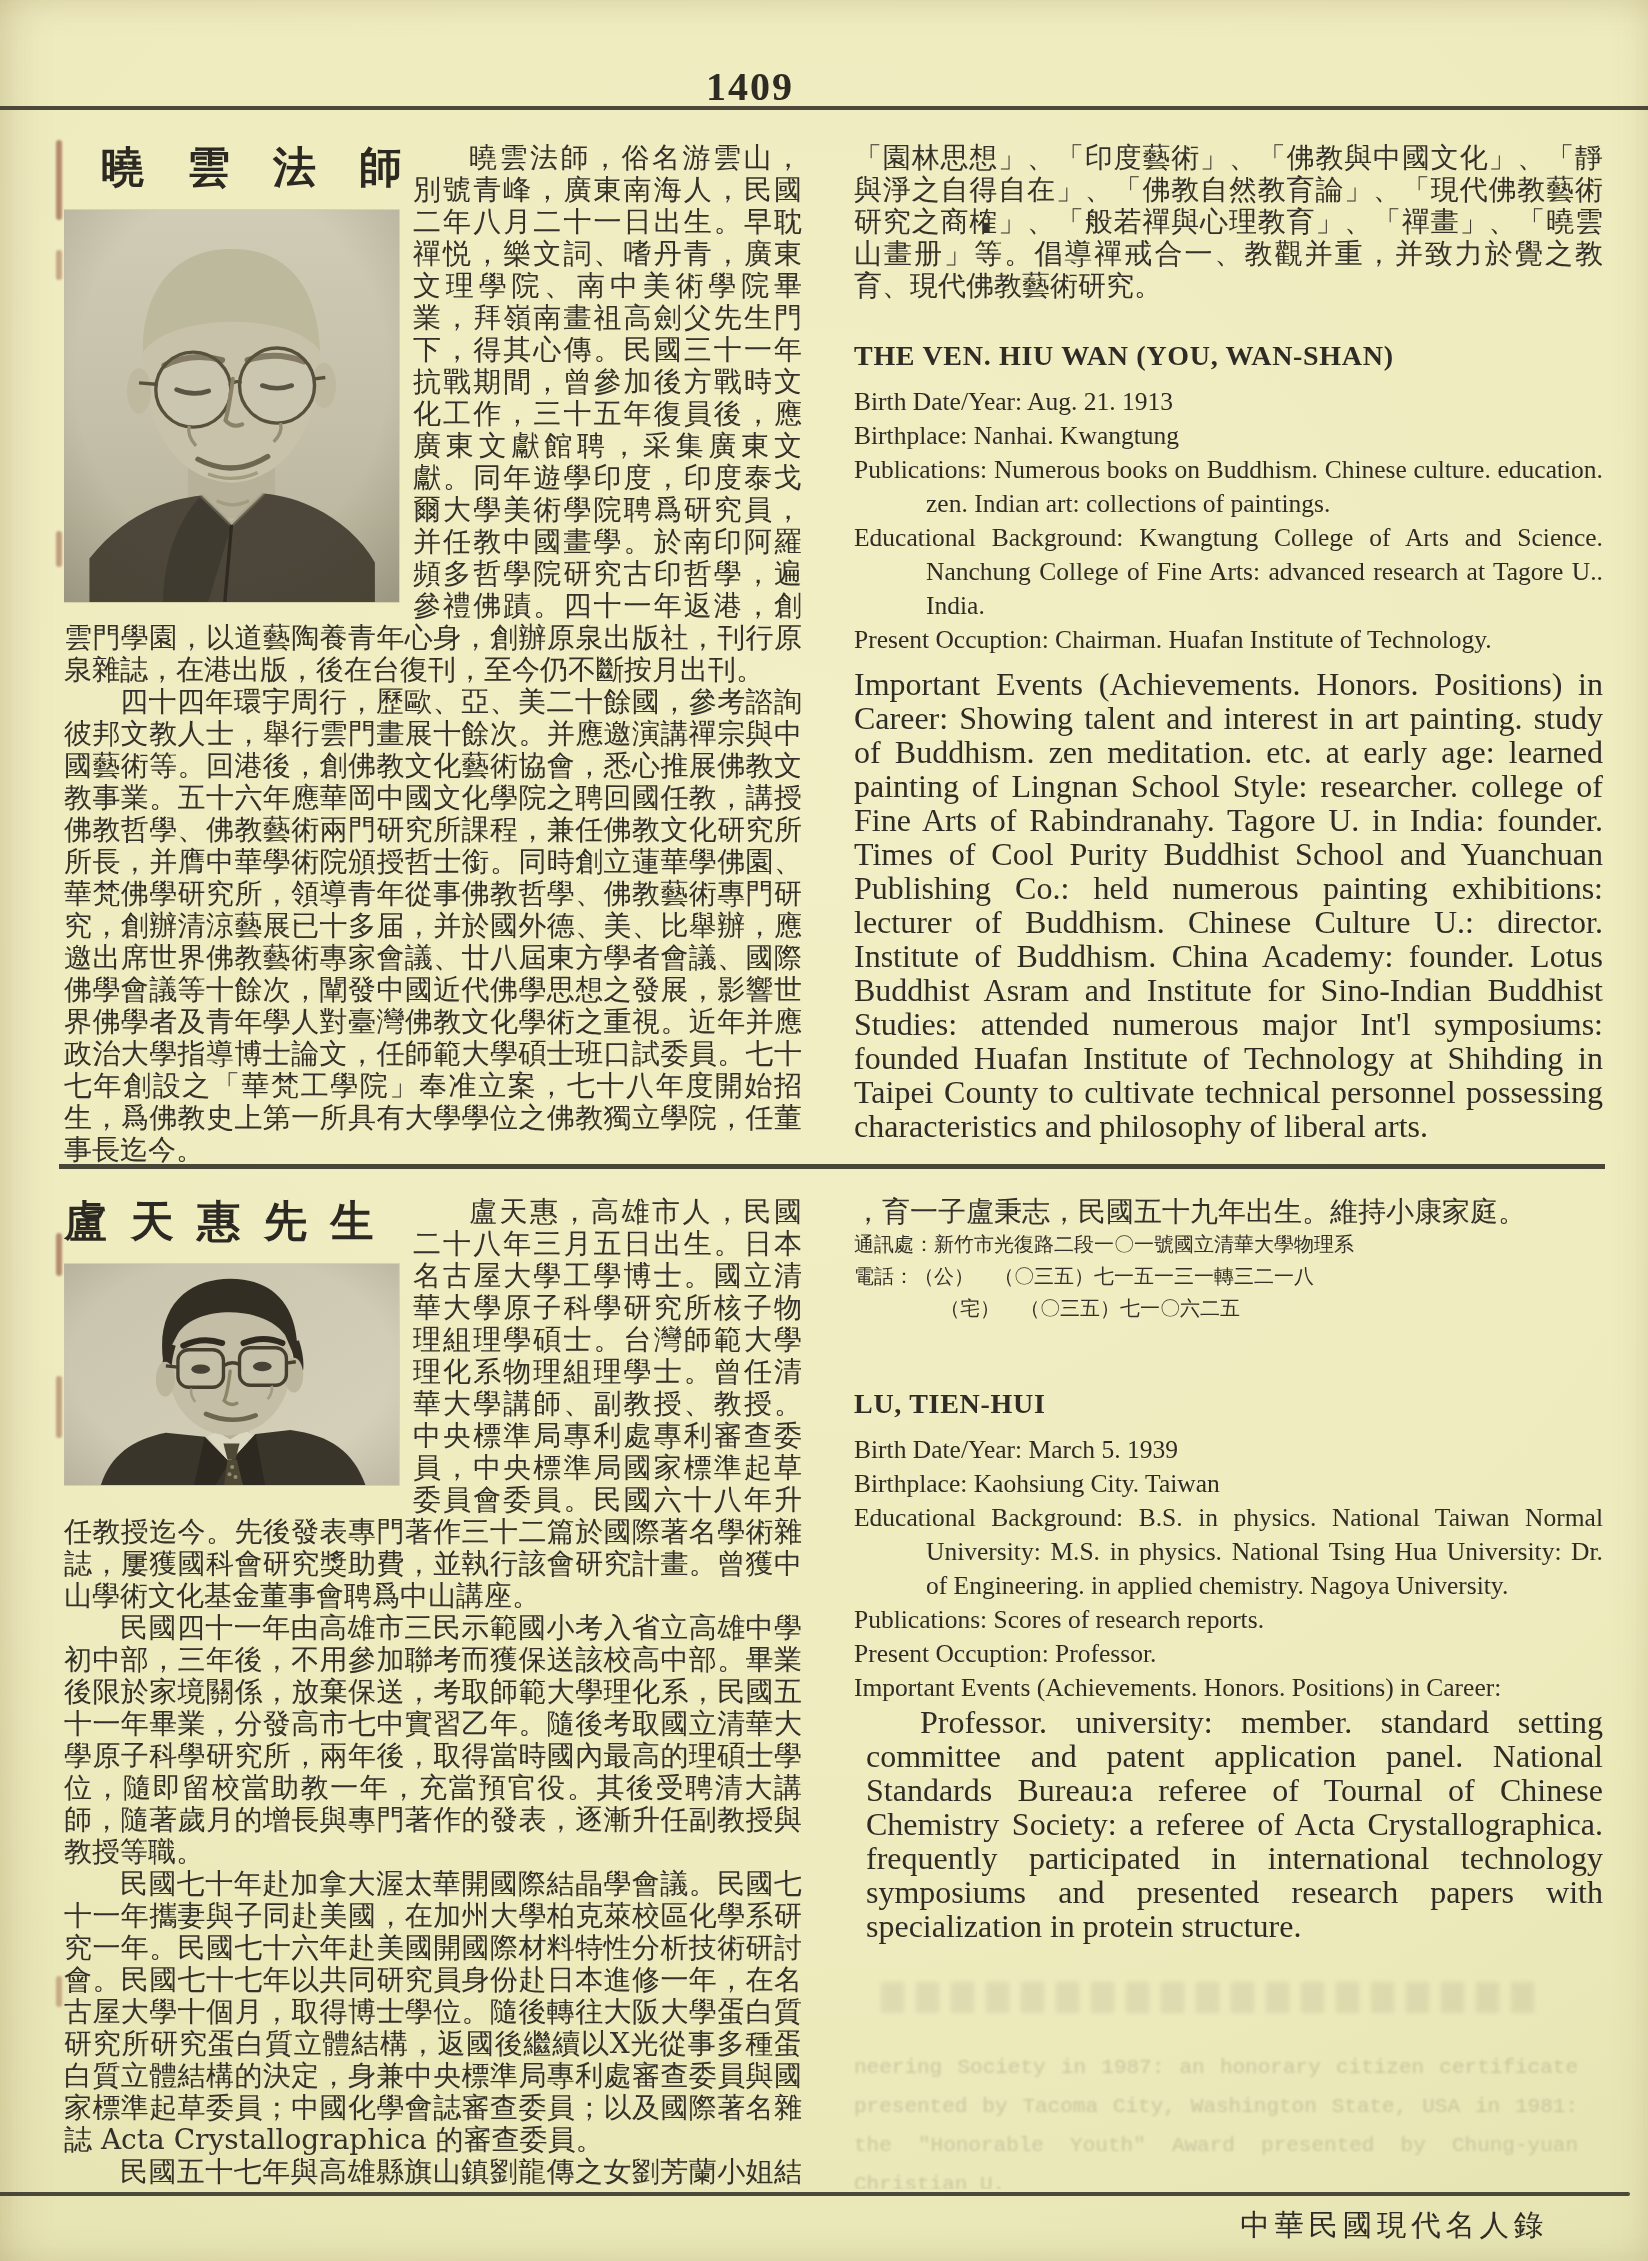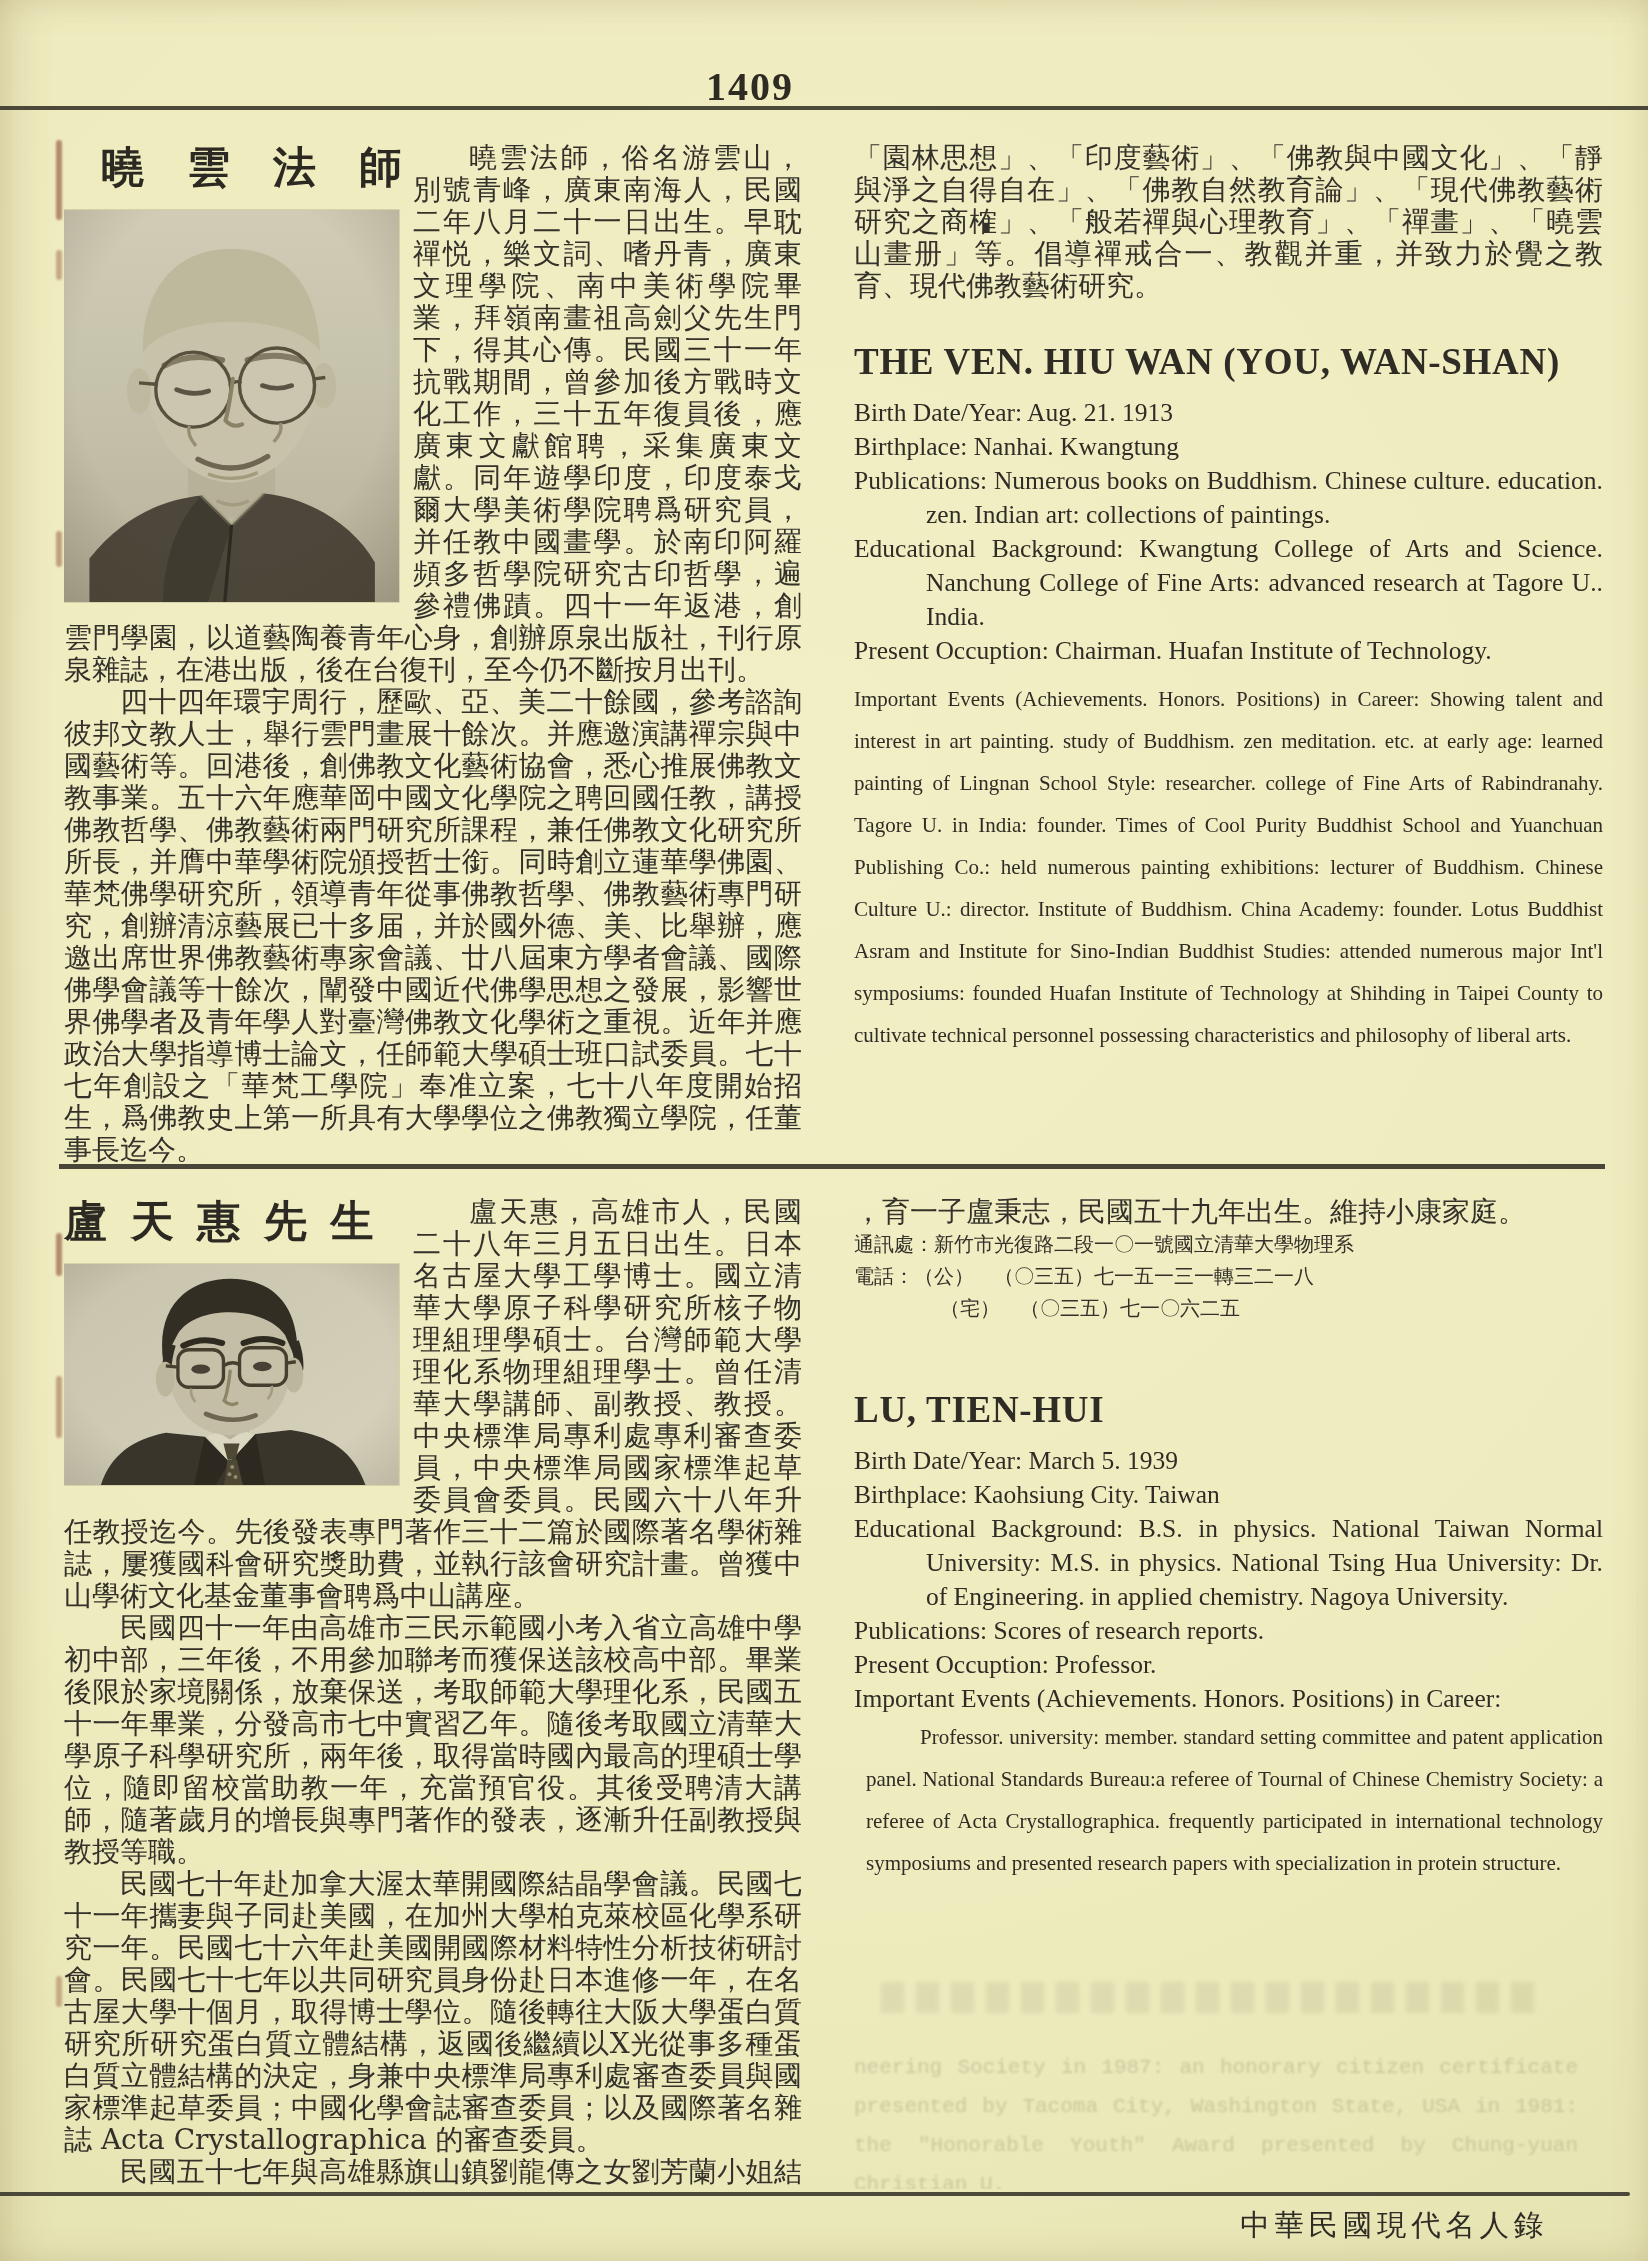--- a/index.html
+++ b/index.html
@@ -39,25 +39,25 @@
   .ls-wide{letter-spacing:1.0em;padding-left:37px;}
   .ls-med{letter-spacing:0.55em;}
   .photo-frame{width:335px;display:block;box-shadow:0 0 0 0.7px rgba(90,85,60,.25);}
   .photo-frame svg{display:block;}
   .cjk{font-size:28px;line-height:32px;text-align:justify;color:#34312a;}
   .cjk p{margin:0;text-indent:2em;}
   .cjk p.noindent{text-indent:0;}
   .contact-line{font-size:20px;line-height:32px;color:#34312a;}
   .contact-line.home{margin-left:86px;}
   .en{font-family:"Liberation Serif","DejaVu Serif",serif;color:#2f2c25;}
-  .en-name{font-size:37px;font-weight:bold;margin:38px 0 13.4px 0;letter-spacing:0.7px;}
+  .en-name{font-size:28px;font-weight:bold;margin:38px 0 13.4px 0;letter-spacing:0.7px;}
   .en-name.second-name{margin-top:64px;}
   .en-field{font-size:25.5px;line-height:34px;padding-left:72px;text-indent:-72px;text-align:justify;}
   .en-field.nohang{padding-left:0;text-indent:0;}
-  .career{font-size:21px;line-height:42px;text-align:justify;margin:0;}
+  .career{font-size:32px;line-height:34px;text-align:justify;margin:0;}
   .career.indent-first{text-indent:54px;margin-left:12px;}
   .ghost-smudge{
     position:absolute;top:786px;left:27px;width:657px;height:31px;opacity:.10;filter:blur(2px);
     background:repeating-linear-gradient(90deg,#5e6a4a 0 23px,transparent 23px 35px);
   }
   .ghost-text{
     position:absolute;top:852px;left:0;width:724px;
     font-family:Liberation Mono, monospace;
     font-size:21px;line-height:39px;text-align:justify;
     color:#66734f;opacity:.26;filter:blur(0.9px);

